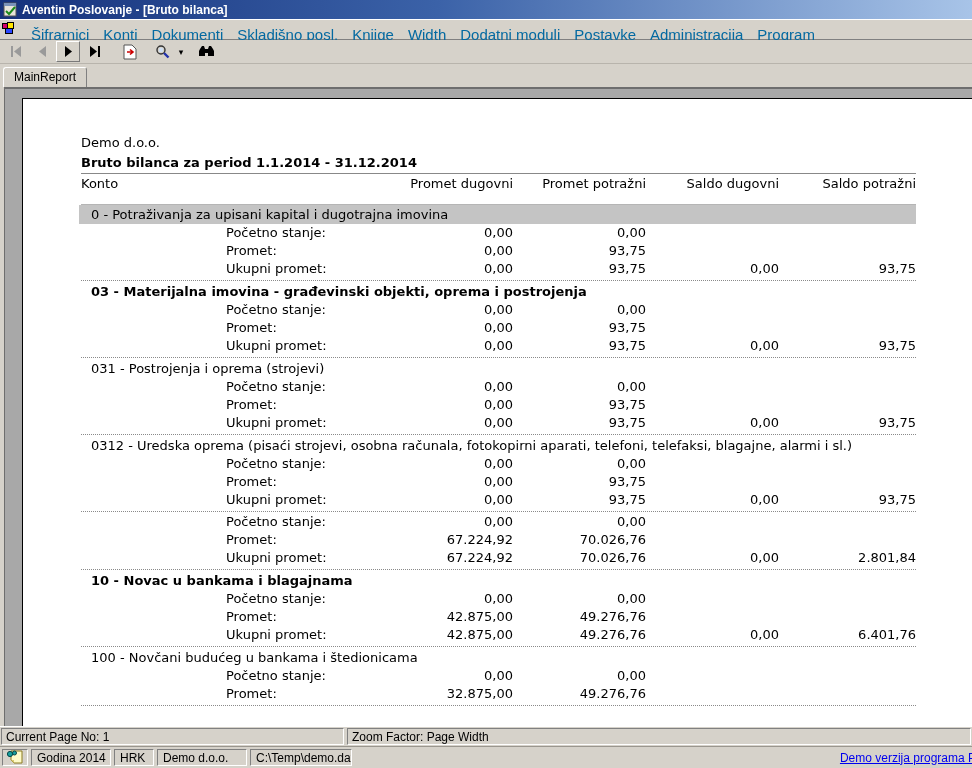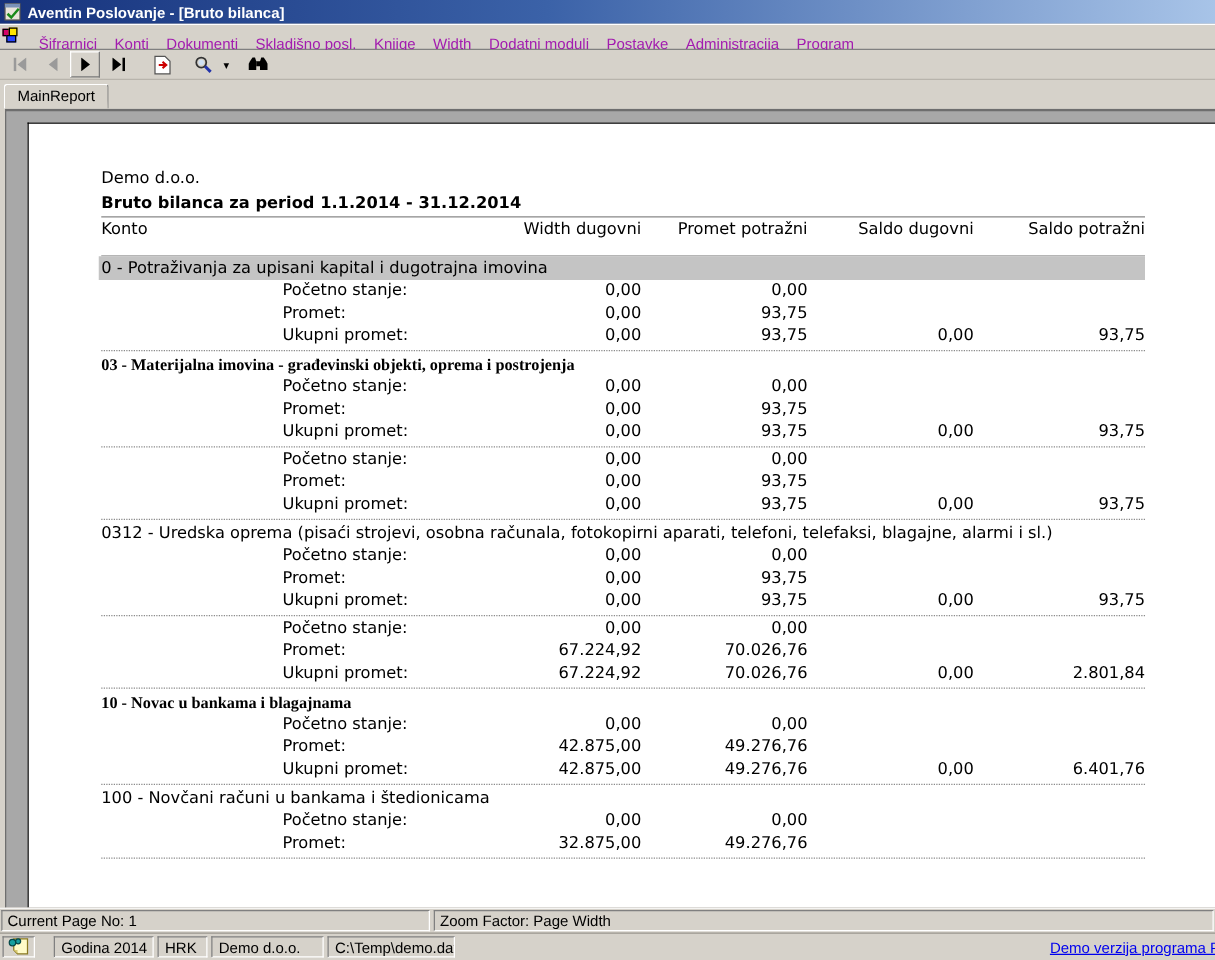--- a/index.html
+++ b/index.html
@@ -14,21 +14,21 @@
   .app-ico { width:15px; height:15px; flex:0 0 15px; }
 
   
   .menubar { height:21px; flex:0 0 21px; display:flex; align-items:center; gap:2px; padding:0 2px;
     background:#d6d2ca; border-bottom:1px solid #808080; box-shadow:0 1px 0 #fff inset; }
   .mdi-ico { width:16px; height:14px; position:relative; margin-right:4px; }
   .mdi-ico i { position:absolute; display:block; }
   .mdi-a { width:6px; height:6px; left:0; top:1px; background:#d4006a; border:1px solid #000; }
   .mdi-b { width:7px; height:7px; left:5px; top:0; background:#ffe400; border:1px solid #000; }
   .mdi-c { width:8px; height:6px; left:3px; top:6px; background:#2a46ff; border:1px solid #000; }
-  .menu-item { font-size:12px; padding:2px 7px; color:#a21caf; cursor:default; white-space:nowrap;margin-top:11px; }
+  .menu-item { font-size:15px; padding:2px 7px; color:#0369a1; cursor:default; white-space:nowrap;margin-top:11px; }
 
   
   .toolbar { height:24px; flex:0 0 24px; display:flex; align-items:center; gap:2px; padding:1px 4px;
     background:#d6d2ca; border-bottom:1px solid #b8b4ac; }
   .tbtn { width:24px; height:21px; display:flex; align-items:center; justify-content:center;
     background:#d6d2ca; border:1px solid transparent; }
   .tbtn.raised { border-color:#fff #7a7a7a #7a7a7a #fff; }
   .tsep { width:8px; height:21px; }
   .ddarrow { font-size:9px; color:#000; width:10px; text-align:center; }
 
@@ -46,40 +46,40 @@
     border-left:1px solid #000; border-top:1px solid #000; }
   .rcontent { position:absolute; left:58px; top:34px; width:835px; font-family:"DejaVu Sans", sans-serif;
     font-size:13px; color:#000; }
   .company { height:19px; line-height:19px; }
   .rtitle { height:21px; line-height:21px; font-weight:bold; }
   .thead { position:relative; height:32px; line-height:20px; border-top:1px solid #888; border-bottom:1px solid #b5b5b5; }
   .kontoh { position:absolute; left:0; top:0; }
   .amt { position:absolute; top:0; width:110px; text-align:right; white-space:nowrap; }
   .c1 { left:322px; } .c2 { left:455px; } .c3 { left:588px; } .c4 { left:725px; }
   .section { border-bottom:1px dotted #8a8a8a; padding-bottom:2px; margin-bottom:1px; }
-  .sec-head { min-height:19px; line-height:19px; margin-left:-2px; padding-left:2px; }
+  .sec-head { min-height:19px; line-height:19px; margin-left:-2px; padding-left:12px; }
   .sec-head.gray { background:#c4c4c4; }
-  .sec-head.bold { font-weight:bold;font-family:Liberation Serif, serif; }
+  .sec-head.bold { font-weight:bold; }
   .drow { position:relative; height:18px; line-height:18px; }
   .rlabel { position:absolute; left:145px; top:0; }
 
   
   .rstatus { height:20px; flex:0 0 20px; background:#d6d2ca; display:flex; gap:3px; padding:1px 1px;
     border-top:1px solid #fff; }
   .rpanel { border:1px solid; border-color:#808080 #fff #fff #808080; font-size:12px;
     padding:1px 4px; line-height:15px; background:#d6d2ca; white-space:nowrap; overflow:hidden; }
   .rp1 { width:343px; } .rp2 { width:338px; } .rp3 { flex:1; }
 
   
   .astatus { height:22px; flex:0 0 22px; background:#d6d2ca; display:flex; gap:3px; align-items:stretch;
     padding:2px 2px 2px 2px; border-top:1px solid #9a968e; }
   .apanel { border:1px solid; border-color:#808080 #fff #fff #808080; font-size:12px;
     padding:1px 5px; line-height:14px; background:#d6d2ca; white-space:nowrap; overflow:hidden; }
   .ap-icon { width:26px; display:flex; align-items:center; justify-content:center; padding:0; }
-  .ap-year { width:80px;margin-left:12px; } .ap-cur { width:40px; } .ap-comp { width:90px; } .ap-path { width:102px; }
+  .ap-year { width:80px; } .ap-cur { width:40px; } .ap-comp { width:90px; } .ap-path { width:102px; }
   .ap-fill { flex:1; border:none; }
   .demo-link { font-size:12px; color:#0000ee; text-decoration:underline; align-self:center;
     white-space:nowrap; margin-right:-6px; cursor:pointer; }
 </style>
 </head>
 <body>
 
 <div class="window">
 
   <div class="titlebar">
@@ -165,21 +165,21 @@
   </div>
 
   <div class="viewerwrap">
     <div class="viewer">
       <div class="pagepaper">
         <div class="rcontent">
           <div class="company">Demo d.o.o.</div>
           <div class="rtitle">Bruto bilanca za period 1.1.2014 - 31.12.2014</div>
           <div class="thead">
             <span class="kontoh">Konto</span>
-            <span class="amt c1">Width dugovni</span>
+            <span class="amt c1">Promet dugovni</span>
             <span class="amt c2">Promet potražni</span>
             <span class="amt c3">Saldo dugovni</span>
             <span class="amt c4">Saldo potražni</span>
           </div>
           <div>
   <div class="section">
     <div class="sec-head gray">0 - Potraživanja za upisani kapital i dugotrajna imovina</div>
     <div class="drow">
       <span class="rlabel">Početno stanje:</span>
       <span class="amt c1">0,00</span>
@@ -222,20 +222,21 @@
     <div class="drow">
       <span class="rlabel">Ukupni promet:</span>
       <span class="amt c1">0,00</span>
       <span class="amt c2">93,75</span>
       <span class="amt c3">0,00</span>
       <span class="amt c4">93,75</span>
     </div>
   </div>
 
   <div class="section">
+    <div class="sec-head">031 - Postrojenja i oprema (strojevi)</div>
     <div class="drow">
       <span class="rlabel">Početno stanje:</span>
       <span class="amt c1">0,00</span>
       <span class="amt c2">0,00</span>
       <span class="amt c3"></span>
       <span class="amt c4"></span>
     </div>
     <div class="drow">
       <span class="rlabel">Promet:</span>
       <span class="amt c1">0,00</span>
@@ -320,21 +321,21 @@
     <div class="drow">
       <span class="rlabel">Ukupni promet:</span>
       <span class="amt c1">42.875,00</span>
       <span class="amt c2">49.276,76</span>
       <span class="amt c3">0,00</span>
       <span class="amt c4">6.401,76</span>
     </div>
   </div>
 
   <div class="section">
-    <div class="sec-head">100 - Novčani računi u bankama i štedionicama</div>
+    <div class="sec-head">100 - Novčani budućeg u bankama i štedionicama</div>
     <div class="drow">
       <span class="rlabel">Početno stanje:</span>
       <span class="amt c1">0,00</span>
       <span class="amt c2">0,00</span>
       <span class="amt c3"></span>
       <span class="amt c4"></span>
     </div>
     <div class="drow">
       <span class="rlabel">Promet:</span>
       <span class="amt c1">32.875,00</span>

